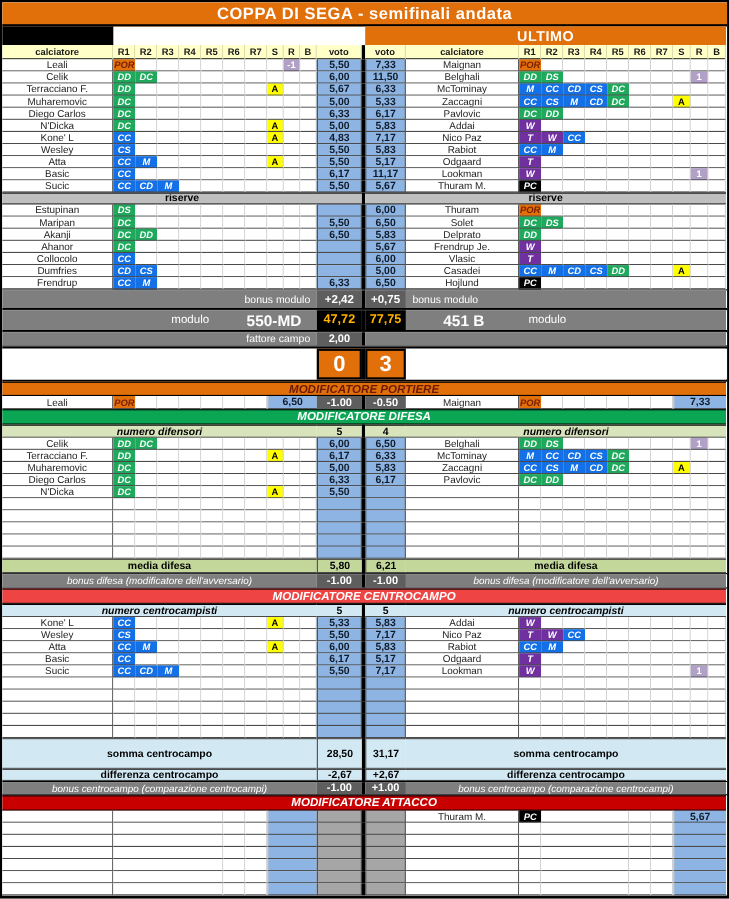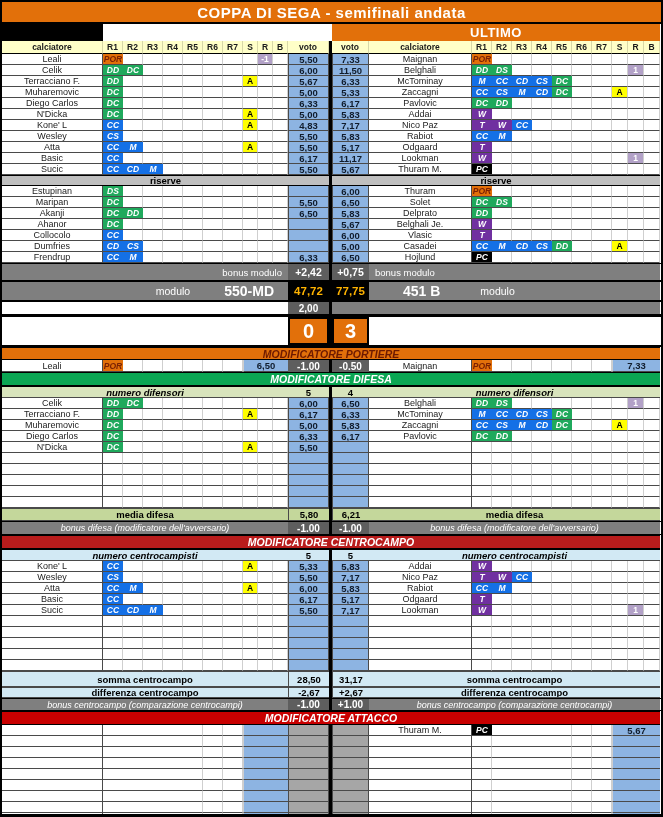--- a/index.html
+++ b/index.html
@@ -31,21 +31,21 @@
   
   .grayband{background:#7f7f7f;color:#fff;}
   .graylbl{font-size:9.5px;color:#fff;}
   .darkval{background:#5e5e5e;color:#fff;font-weight:bold;font-size:10px;}
   .blackval{background:#000;color:#FFB300;font-weight:bold;font-size:11.5px;}
   .riserve{background:#BFBFBF;color:#000;font-weight:bold;font-size:9.5px;border-top:1px solid #000;border-bottom:1px solid #000;}
   
   .band{font-weight:bold;font-style:italic;font-size:10.5px;border-top:1px solid #000;border-bottom:1px solid #000;}
   .band-orange{background:#E2700A;color:#6d1a00;}
   .band-green{background:#0AA653;color:#fff;}
-  .band-blue{background:#b91c1c;color:#fff;}
+  .band-blue{background:#ef4444;color:#fff;}
   .band-red{background:#C80000;color:#fff;}
   .palegreen{background:#D8E4BC;color:#000;}
   .mediagreen{background:#C4D79B;color:#000;}
   .paleblue{background:#D2E9F4;color:#000;}
   .numlbl{font-weight:bold;font-style:italic;font-size:9.5px;border-bottom:1px solid #4a4a4a;border-top:1px solid #000;}
   .numval{font-weight:bold;font-size:9.5px;border-bottom:1px solid #4a4a4a;border-top:1px solid #000;}
   .sumlbl{font-weight:bold;font-size:9.5px;border-top:1px solid #4a4a4a;border-bottom:1px solid #4a4a4a;}
   .sumval{font-weight:bold;font-size:9.5px;border-top:1px solid #4a4a4a;border-bottom:1px solid #4a4a4a;border-left:1px solid #4a4a4a;}
   .gbar{border-top:1px solid #000;border-bottom:1px solid #000;}
   .glblI{font-style:italic;font-size:9px;}
@@ -484,21 +484,21 @@
         <div class="c rc" style="grid-column: 5 / span 1;"></div>
         <div class="c rc" style="grid-column: 6 / span 1;"></div>
         <div class="c rc" style="grid-column: 7 / span 1;"></div>
         <div class="c rc" style="grid-column: 8 / span 1;"></div>
         <div class="c rc" style="grid-column: 9 / span 1;"></div>
         <div class="c rc" style="grid-column: 10 / span 1;"></div>
         <div class="c rc" style="grid-column: 11 / span 1;"></div>
         <div class="c voto" style="grid-column: 12 / span 1;"></div>
         <div class="c mid" style="grid-column: 13 / span 1;"></div>
         <div class="c voto" style="grid-column: 14 / span 1;">5,67</div>
-        <div class="c nm" style="grid-column: 15 / span 1;">Belghali Je.</div>
+        <div class="c nm" style="grid-column: 15 / span 1;">Frendrup Je.</div>
         <div class="c role att" style="grid-column: 16 / span 1;">W</div>
         <div class="c rc" style="grid-column: 17 / span 1;"></div>
         <div class="c rc" style="grid-column: 18 / span 1;"></div>
         <div class="c rc" style="grid-column: 19 / span 1;"></div>
         <div class="c rc" style="grid-column: 20 / span 1;"></div>
         <div class="c rc" style="grid-column: 21 / span 1;"></div>
         <div class="c rc" style="grid-column: 22 / span 1;"></div>
         <div class="c rc" style="grid-column: 23 / span 1;"></div>
         <div class="c rc" style="grid-column: 24 / span 1;"></div>
         <div class="c rc" style="grid-column: 25 / span 1;"></div>
@@ -598,20 +598,21 @@
         </div>
         <div class="c blackval" style="grid-column: 12 / span 1;">47,72</div>
         <div class="c mid" style="grid-column: 13 / span 1;"></div>
         <div class="c blackval" style="grid-column: 14 / span 1;">77,75</div>
         <div class="c grayband" style="grid-column: 15 / span 11; justify-content: flex-start; padding-left: 34px; gap: 40px;">
           <span class="modname">451 B</span>
           <span class="modlbl">modulo</span>
         </div>
       </div>
       <div class="g gbar" style="height: 12px;">
+        <div class="c grayband graylbl" style="grid-column: 1 / span 11; justify-content: flex-end; padding-right: 6px;">fattore campo</div>
         <div class="c darkval" style="grid-column: 12 / span 1;">2,00</div>
         <div class="c mid" style="grid-column: 13 / span 1;"></div>
         <div class="c grayband" style="grid-column: 14 / span 12;"></div>
       </div>
       <div class="g scorerow" style="height: 28px;">
         <div class="c whitecell" style="grid-column: 1 / span 11;"></div>
         <div class="c scorecell" style="grid-column: 12 / span 1;">0</div>
         <div class="c mid" style="grid-column: 13 / span 1;"></div>
         <div class="c scorecell" style="grid-column: 14 / span 1;">3</div>
         <div class="c whitecell" style="grid-column: 15 / span 11;"></div>
@@ -1209,21 +1210,21 @@
         <div class="c rc" style="grid-column: 17 / span 1;"></div>
         <div class="c rc" style="grid-column: 18 / span 1;"></div>
         <div class="c rc" style="grid-column: 19 / span 1;"></div>
         <div class="c rc" style="grid-column: 20 / span 1;"></div>
         <div class="c rc" style="grid-column: 21 / span 1;"></div>
         <div class="c rc" style="grid-column: 22 / span 1;"></div>
         <div class="c rc" style="grid-column: 23 / span 1;"></div>
         <div class="c rc" style="grid-column: 24 / span 1;"></div>
         <div class="c rc" style="grid-column: 25 / span 1;"></div>
       </div>
-      <div class="g" style="height: 16px; text-align: right;">
+      <div class="g" style="height: 28px; text-align: right;">
         <div class="c paleblue sumlbl" style="grid-column: 1 / span 11;">somma centrocampo</div>
         <div class="c paleblue sumval" style="grid-column: 12 / span 1;">28,50</div>
         <div class="c mid" style="grid-column: 13 / span 1;"></div>
         <div class="c paleblue sumval" style="grid-column: 14 / span 1;">31,17</div>
         <div class="c paleblue sumlbl" style="grid-column: 15 / span 11;">somma centrocampo</div>
       </div>
       <div class="g" style="height: 11px;">
         <div class="c paleblue sumlbl" style="grid-column: 1 / span 11;">differenza centrocampo</div>
         <div class="c paleblue sumval" style="grid-column: 12 / span 1;">-2,67</div>
         <div class="c mid" style="grid-column: 13 / span 1;"></div>

